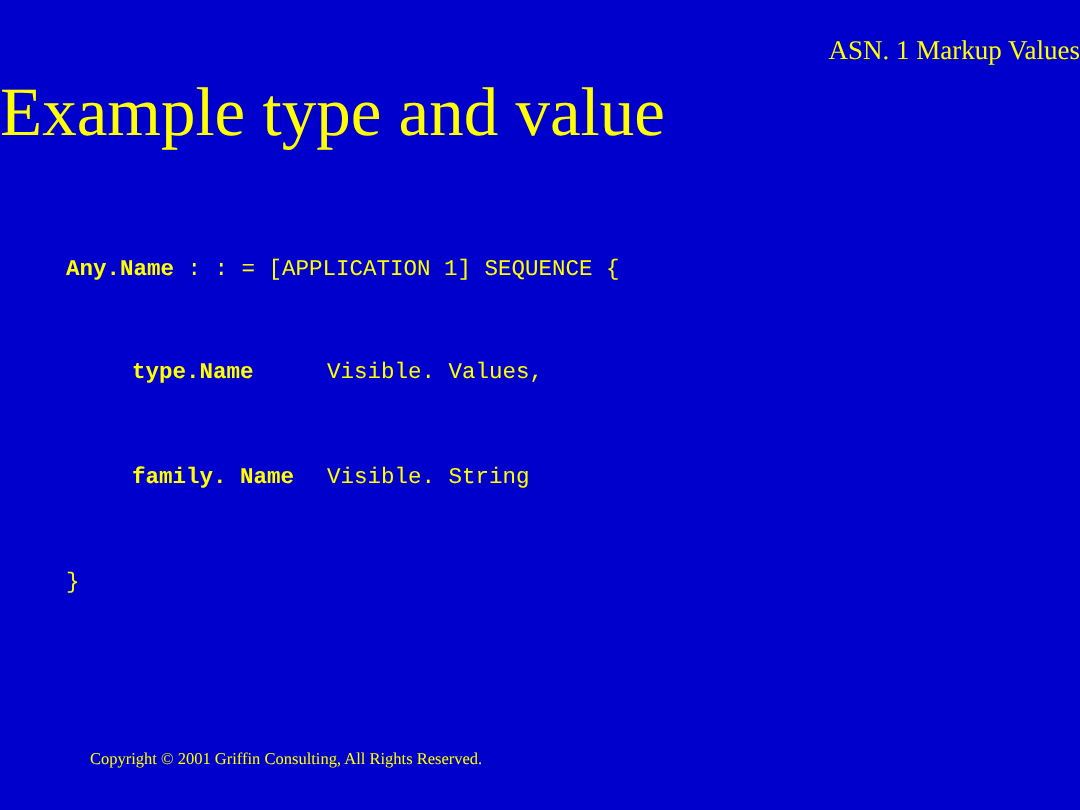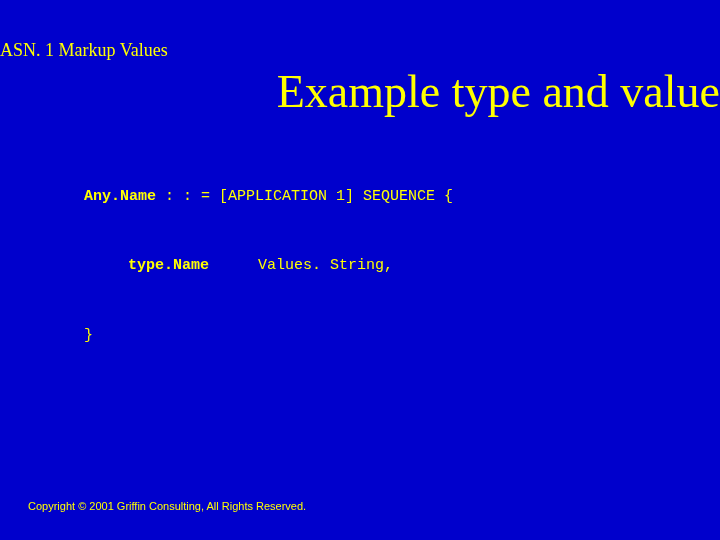--- a/index.html
+++ b/index.html
@@ -12,59 +12,59 @@
     font-family: "Times New Roman", Times, serif;
     overflow: hidden;
   }
   .slide {
     position: relative;
     width: 720px;
     height: 540px;
     box-sizing: border-box;
   }
   .subtitle {
-    text-align: left;
+    text-align: right;
     font-size: 18px;
-    padding-top: 40px;
+    padding-top: 23px;
   }
   .title {
-    text-align: right;
+    text-align: left;
     font-size: 46px;
     margin-top: 4px;
   }
   .code-block {
     font-family: "Courier New", Courier, monospace;
     font-size: 15px;
     line-height: 1.55;
     margin: 20px 0 0 44px;
     white-space: pre;
   }
   .row {
     display: block;
-    margin-left: 40px;
   }
   .bold { font-weight: bold; }
   .indent1 { padding-left: 44px; }
   .field { display: inline-block; width: 130px; }
   .footer {
     position: absolute;
-    left: 28px;
+    left: 60px;
     bottom: 28px;
     font-size: 11px;
-    font-family: Liberation Sans, sans-serif;
+    font-family: Liberation Serif, serif;
   }
 </style>
 </head>
 <body>
 
 <div class="slide">
 
   <div class="subtitle">ASN. 1 Markup Values</div>
   <div class="title">Example type and value</div>
 
   <div class="code-block">
     <span class="row"><span class="bold">Any.Name</span><span> : : = [APPLICATION 1] SEQUENCE {</span></span>
-    <span class="row indent1"><span class="bold field">type.Name</span><span>Values. String,</span></span>
+    <span class="row indent1"><span class="bold field">type.Name</span><span>Visible. Values,</span></span>
+    <span class="row indent1"><span class="bold field">family. Name</span><span>Visible. String</span></span>
     <span class="row">}</span>
   </div>
 
   <div class="footer">Copyright © 2001 Griffin Consulting, All Rights Reserved.</div>
 </div>
 
 </body></html>

